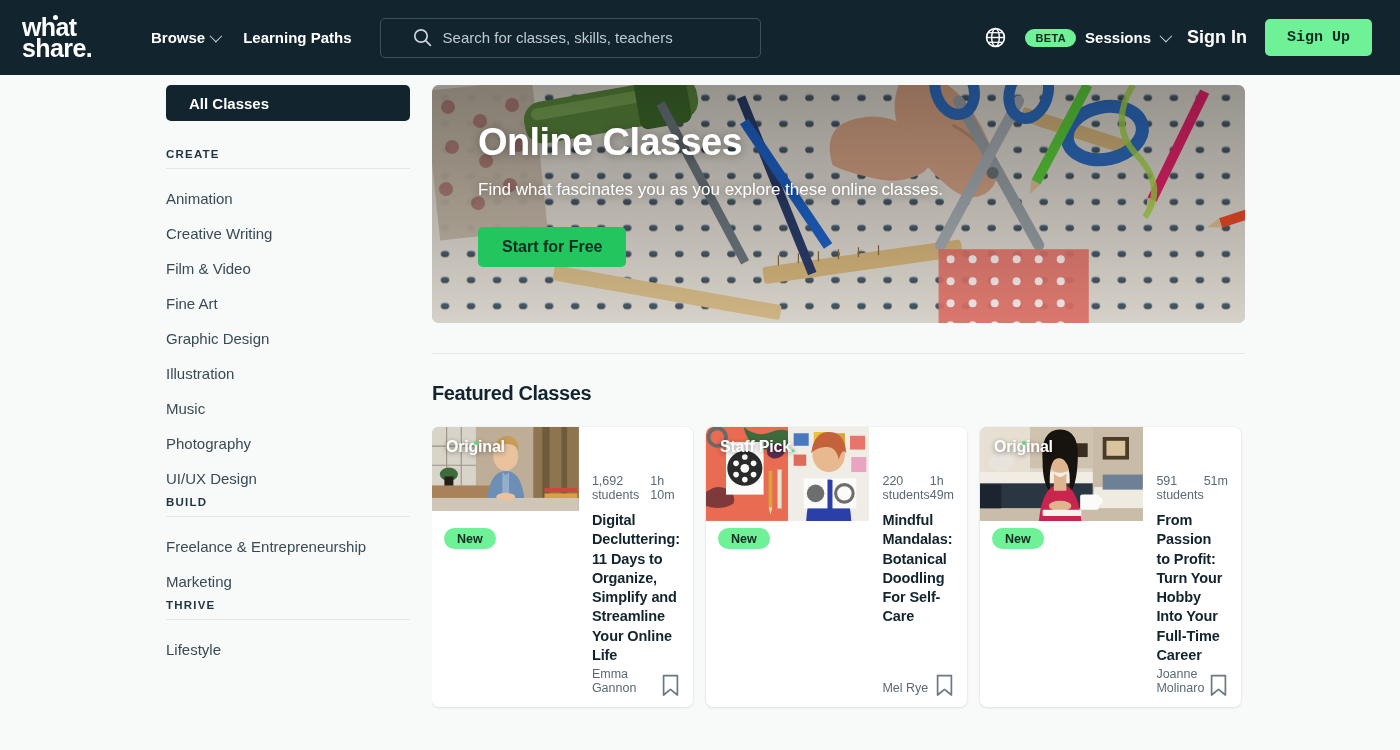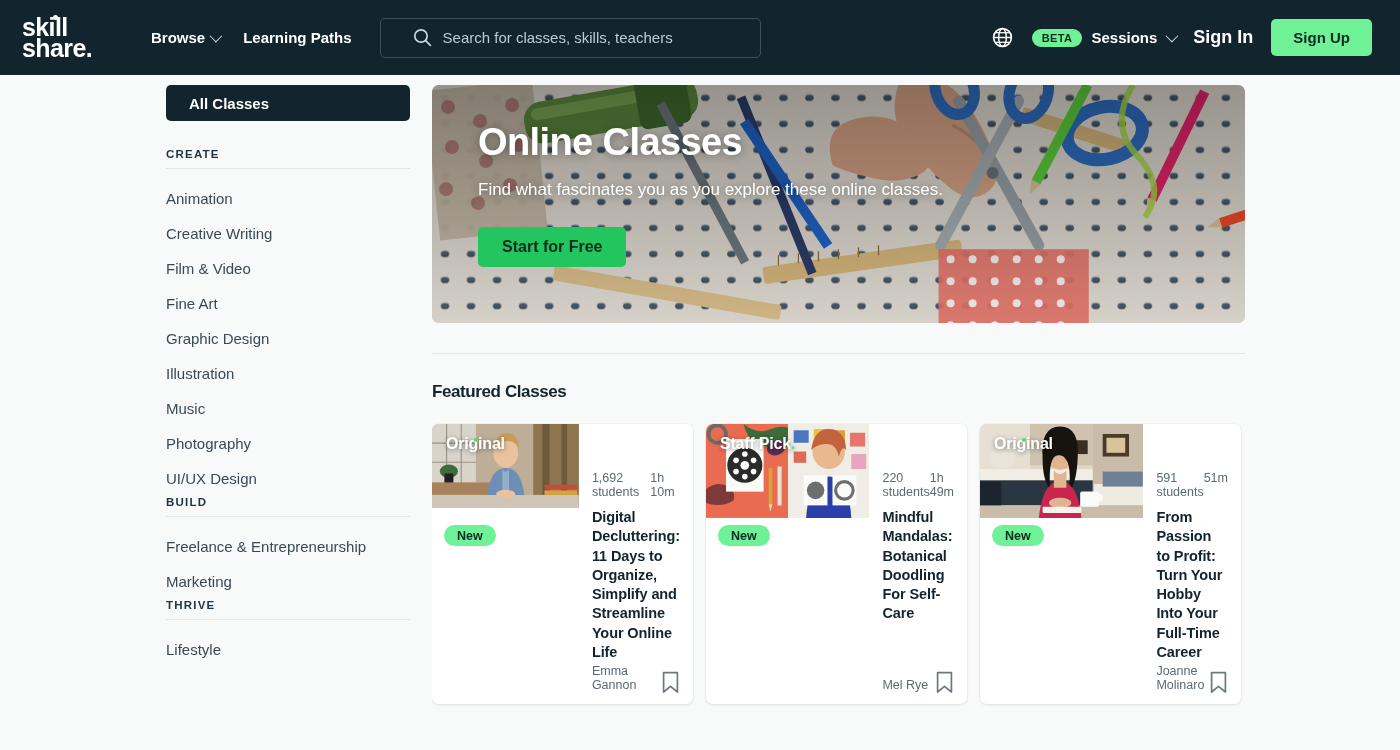--- a/index.html
+++ b/index.html
@@ -92,21 +92,21 @@
   .signin {
     color: #fff; font-size: 18px; font-weight: 700;
     cursor: pointer; 
   }
   .signup-btn {
     background: #6FF198; color: #0D2B20;
     font-size: 15px; font-weight: 800;
     border: none; border-radius: 5px;
     height: 37px; padding: 0 22px;
     cursor: pointer;
-    font-family: Liberation Sans, sans-serif;
+    font-family: Liberation Mono, monospace;
   }
 
   
   .page { display: flex; width: 1400px; height: 675px; }
   .sidebar {
     width: 432px; flex: 0 0 432px;
     padding: 10px 22px 0 166px;
     overflow: hidden;
   }
   .side-active {
@@ -167,21 +167,21 @@
     background: #22c55e; color: #0D2B20;
     border: none; border-radius: 5px;
     font-size: 16px; font-weight: 800;
     height: 40px; padding: 0 24px;
     cursor: pointer;
     font-family: "Liberation Sans", sans-serif;
   }
 
   .divider { height: 1px; background: #E4E7E9; margin: 30px 0 0; }
   .section-title {
-    font-size: 17px; font-weight: 800;
+    font-size: 20px; font-weight: 800;
     letter-spacing: -0.4px;
     margin: 28px 0 22px;
     color: #12242E;
   }
 
   
   .cards { display: flex; gap: 13px; }
   .card {
     width: 261px; background: #fff;
     border-radius: 7px;
@@ -234,21 +234,21 @@
   .card-author { font-size: 12.5px; color: #5A6A74; padding-bottom: 2px; }
   .bookmark-ico { display: block; cursor: pointer; flex: 0 0 auto; }
 </style>
 </head>
 <body>
 
 <div class="header">
 
   <div class="logo">
     <span class="logo-dot-i"></span>
-    <span class="logo-l1">skill</span>
+    <span class="logo-l1">what</span>
     <span class="logo-l2">share.</span>
   </div>
 
   <div class="nav-main">
     <div class="nav-link">
       <span>Browse</span>
       <i class="chev"></i>
     </div>
     <div class="nav-link">
       <span>Learning Paths</span>

